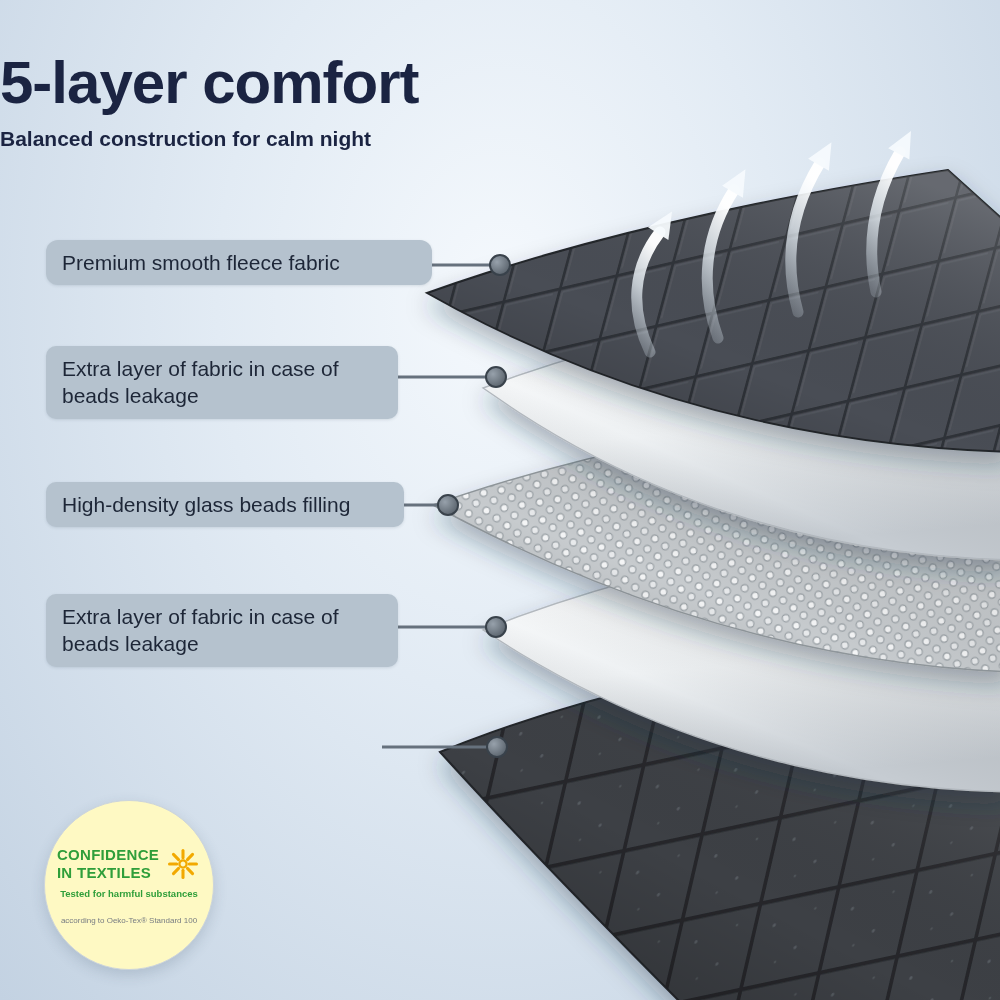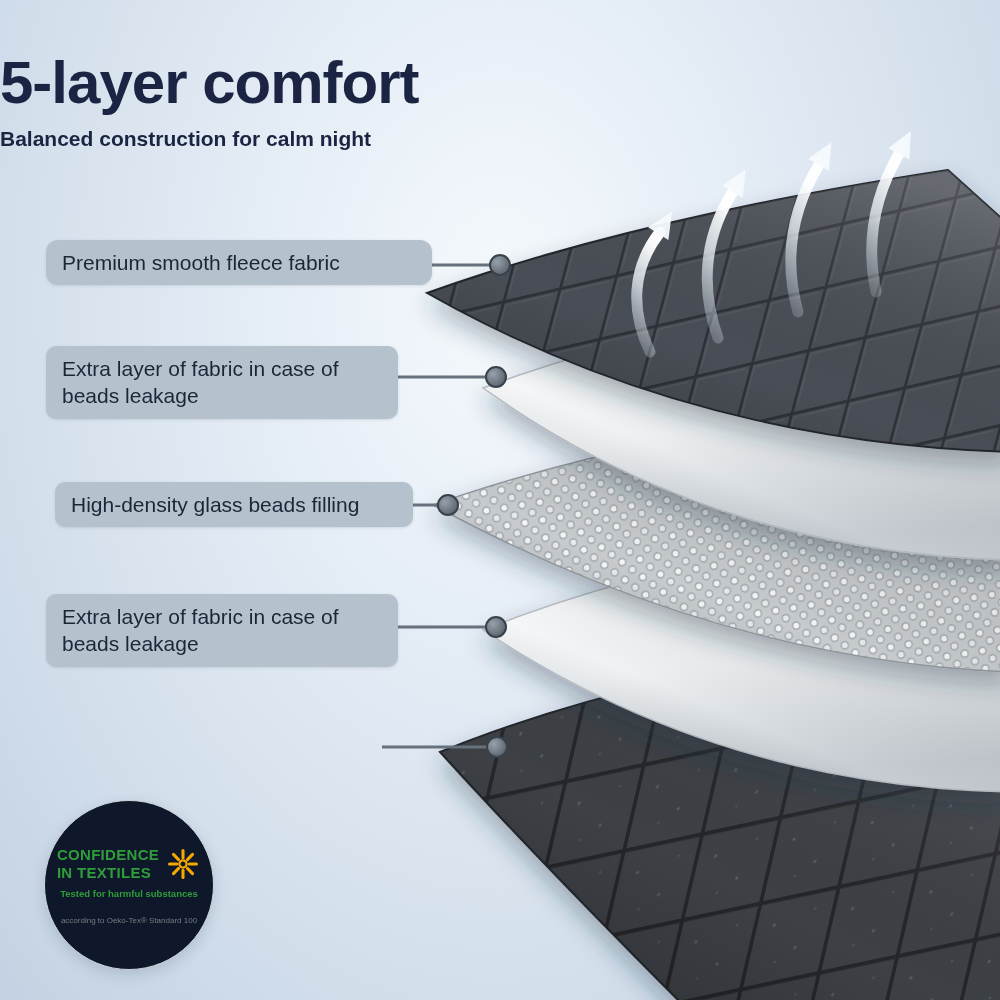--- a/index.html
+++ b/index.html
@@ -26,21 +26,21 @@
     border-radius:10px;
     padding:9px 16px;
     font-size:21px;line-height:1.3;
     display:flex;align-items:center;
     box-sizing:border-box;
     box-shadow:0 1px 3px rgba(60,80,100,0.15);
   }
   svg.overlay{position:absolute;inset:0;z-index:4;pointer-events:none;}
   .badge{
     position:absolute;left:44px;top:800px;width:168px;height:168px;z-index:6;
-    background:#0f172a;border:1px solid #cdd5dc;border-radius:50%;
+    background:#fef9c3;border:1px solid #cdd5dc;border-radius:50%;
     box-shadow:0 5px 14px rgba(50,70,95,0.18);
     display:flex;flex-direction:column;align-items:center;justify-content:center;
     text-align:center;
   }
   .badge-row{display:flex;align-items:center;gap:6px;}
   .badge-titles{display:flex;flex-direction:column;align-items:flex-start;}
   .badge-titles span{
     font-size:15px;font-weight:bold;letter-spacing:0.3px;
     color:var(--badge-green,#2f9e3a);line-height:1.15;
   }
@@ -63,21 +63,21 @@
     <div class="title">5-layer comfort</div>
     <div class="subtitle">Balanced construction for calm night</div>
   </div>
 
   <div class="label" style="top:240px;width:386px;border-radius:12px;">
     <span>Premium smooth fleece fabric</span>
   </div>
   <div class="label" style="top:346px;width:352px;">
     <span>Extra layer of fabric in case of beads leakage</span>
   </div>
-  <div class="label" style="top:482px;width:358px;margin-left:9px;">
+  <div class="label" style="top:482px;width:358px;">
     <span>High-density glass beads filling</span>
   </div>
   <div class="label" style="top:594px;width:352px;">
     <span>Extra layer of fabric in case of beads leakage</span>
   </div>
 
   <svg class="overlay" viewBox="0 0 1000 1000">
     <defs>
       <filter id="softShadow" x="-20%" y="-20%" width="140%" height="160%">
         <feDropShadow dx="0" dy="12" stdDeviation="12" flood-color="#22303f" flood-opacity="0.35"></feDropShadow>

